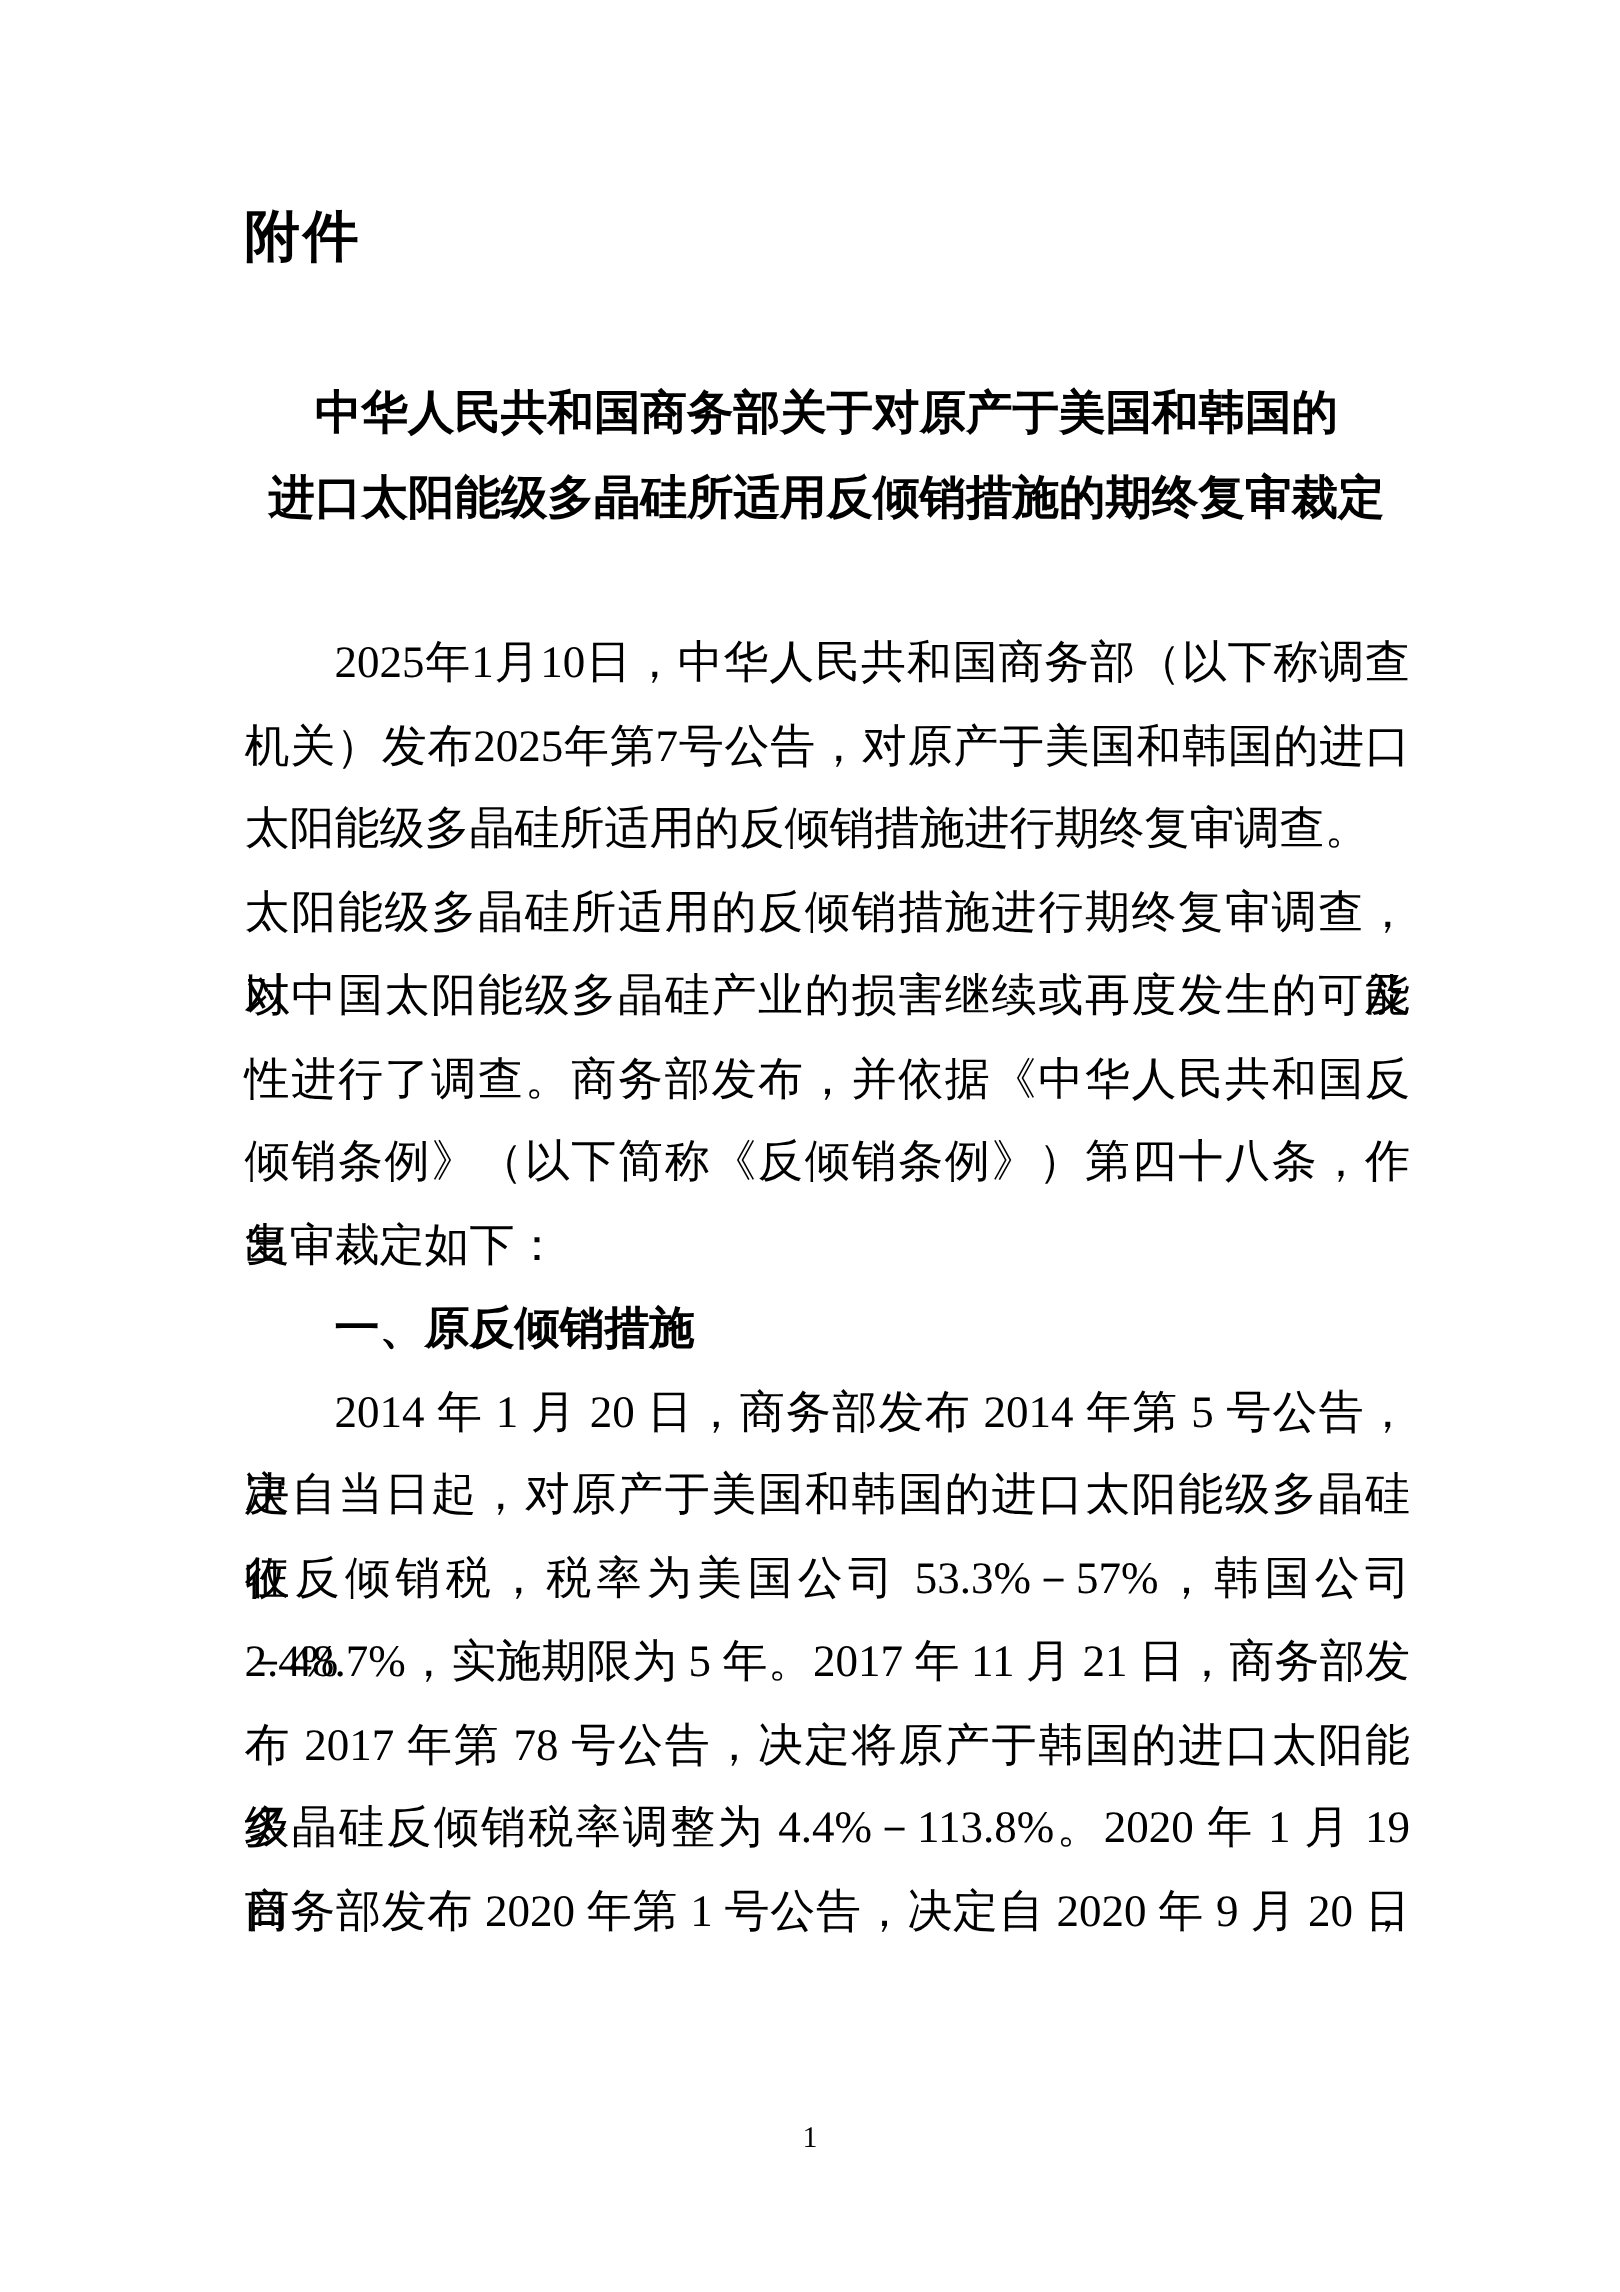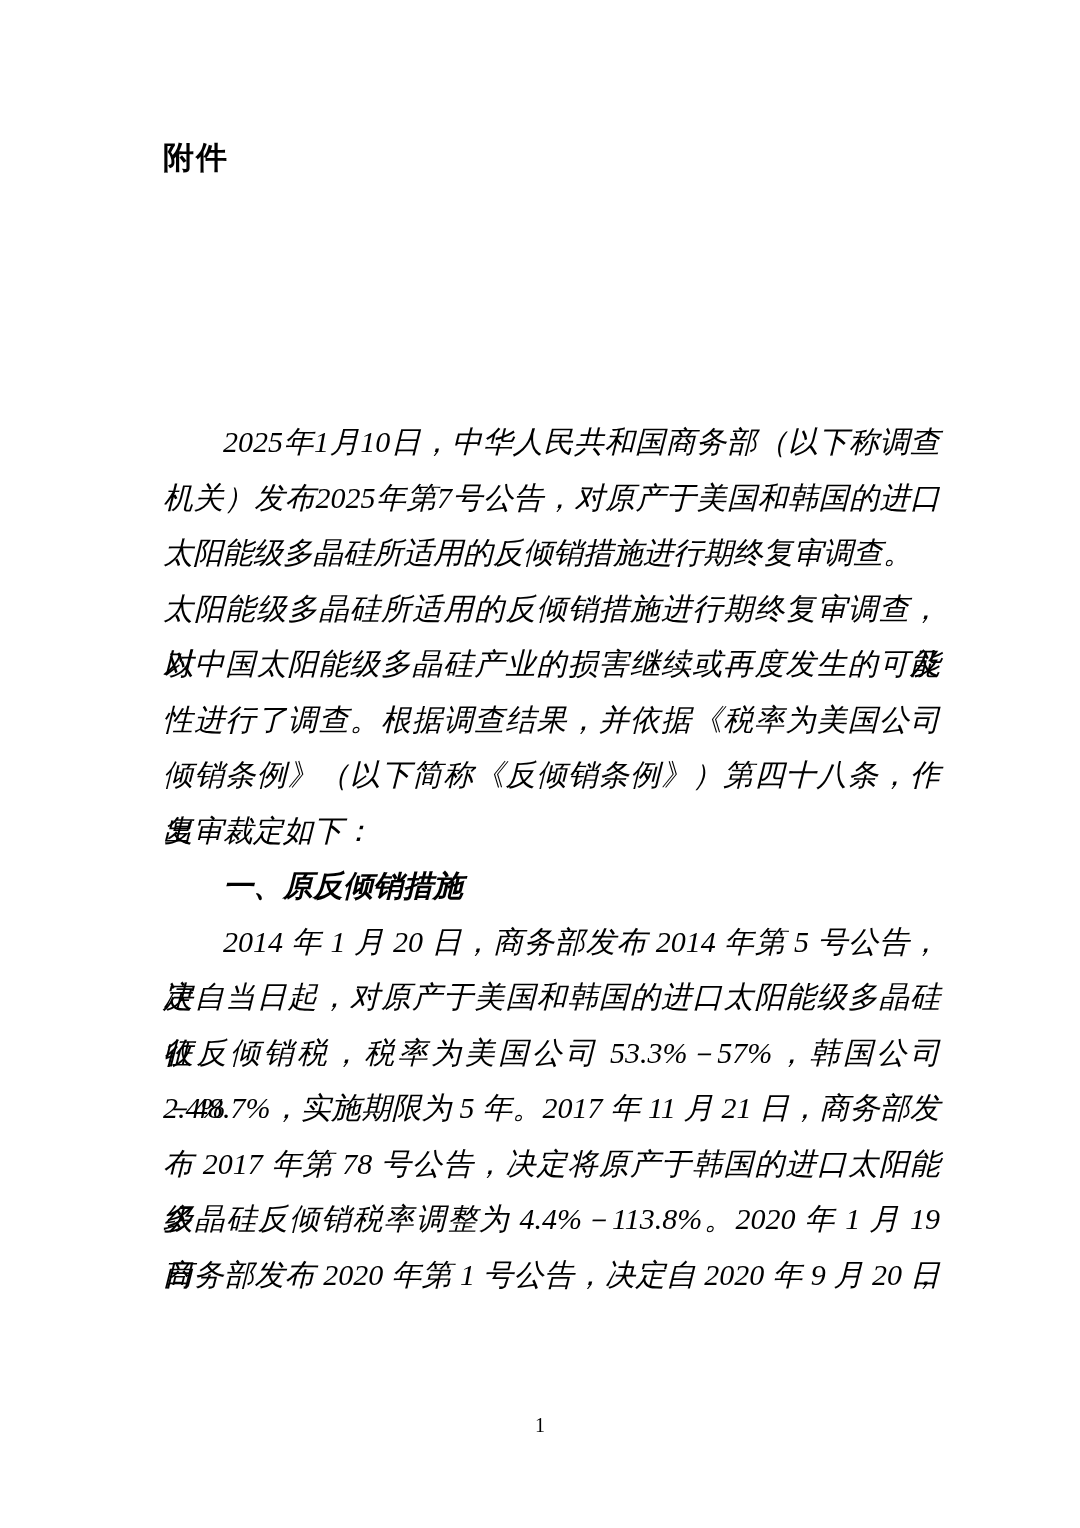--- a/index.html
+++ b/index.html
@@ -15,21 +15,21 @@
     overflow: hidden;
     font-family: "Liberation Serif", "DejaVu Serif", serif;
     color: #000000;
   }
   .attachment {
     position: absolute;
     left: 163px;
     top: 138px;
     font-family: "Liberation Sans", "DejaVu Sans", sans-serif;
     font-weight: 600;
-    font-size: 31px;
+    font-size: 37px;
     line-height: 40px;
     letter-spacing: 2px;
     text-align: right;
   }
   .doc-title {
     position: absolute;
     left: 151px;
     top: 246px;
     width: 800px;
     text-align: center;
@@ -43,21 +43,20 @@
     left: 163px;
     top: 414px;
     width: 777px;
     font-size: 30px;
   }
   .doc-body .line {
     height: 55.5px;
     line-height: 55.5px;
     text-align: left;
     white-space: normal;
-    font-style: italic;
   }
   .doc-body .line.justify {
     text-align: justify;
     text-align-last: justify;
     text-justify: inter-character;
   }
   .doc-body .line.indent {
     text-indent: 2em;
   }
   .doc-body .line.heading {
@@ -76,28 +75,32 @@
     line-height: 26px;
   }
 </style>
 </head>
 <body>
 
 <div class="page">
 
   <div class="attachment">附件</div>
 
+  <div class="doc-title">
+    <div>中华人民共和国商务部关于对原产于美国和韩国的</div>
+    <div>进口太阳能级多晶硅所适用反倾销措施的期终复审裁定</div>
+  </div>
 
   <div class="doc-body" id="body-lines">
       <div class="line indent justify">2025年1月10日，中华人民共和国商务部（以下称调查</div>
       <div class="line justify">机关）发布2025年第7号公告，对原产于美国和韩国的进口</div>
       <div class="line">太阳能级多晶硅所适用的反倾销措施进行期终复审调查。</div>
       <div class="line justify">太阳能级多晶硅所适用的反倾销措施进行期终复审调查，以及</div>
       <div class="line justify">对中国太阳能级多晶硅产业的损害继续或再度发生的可能</div>
-      <div class="line justify">性进行了调查。根据调查结果，并依据《税率为美国公司</div>
+      <div class="line justify">性进行了调查。商务部发布，并依据《中华人民共和国反</div>
       <div class="line justify">倾销条例》（以下简称《反倾销条例》）第四十八条，作出</div>
       <div class="line">复审裁定如下：</div>
       <div class="line indent heading">一、原反倾销措施</div>
       <div class="line indent justify">2014 年 1 月 20 日，商务部发布 2014 年第 5 号公告，决</div>
       <div class="line justify">定自当日起，对原产于美国和韩国的进口太阳能级多晶硅征</div>
       <div class="line justify">收反倾销税，税率为美国公司 53.3%－57%，韩国公司 2.4%</div>
       <div class="line justify">－48.7%，实施期限为 5 年。2017 年 11 月 21 日，商务部发</div>
       <div class="line justify">布 2017 年第 78 号公告，决定将原产于韩国的进口太阳能级</div>
       <div class="line justify">多晶硅反倾销税率调整为 4.4%－113.8%。2020 年 1 月 19 日，</div>
       <div class="line justify">商务部发布 2020 年第 1 号公告，决定自 2020 年 9 月 20 日</div>

